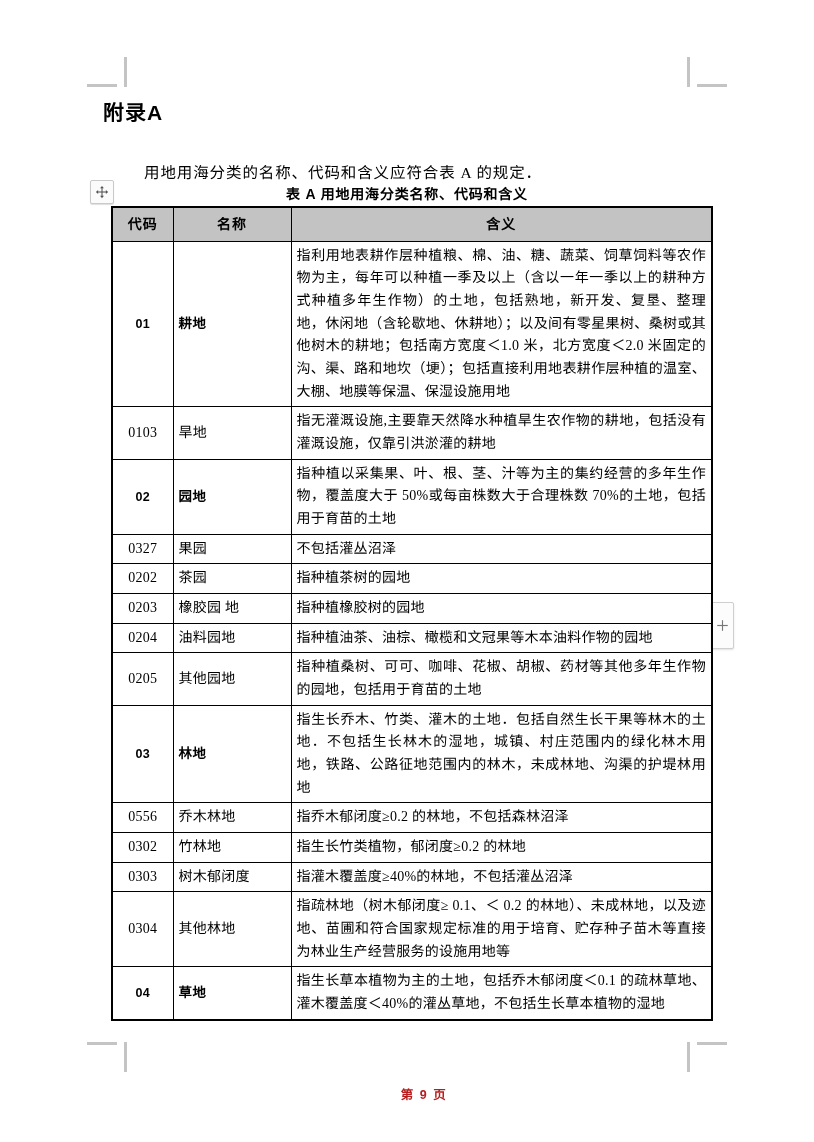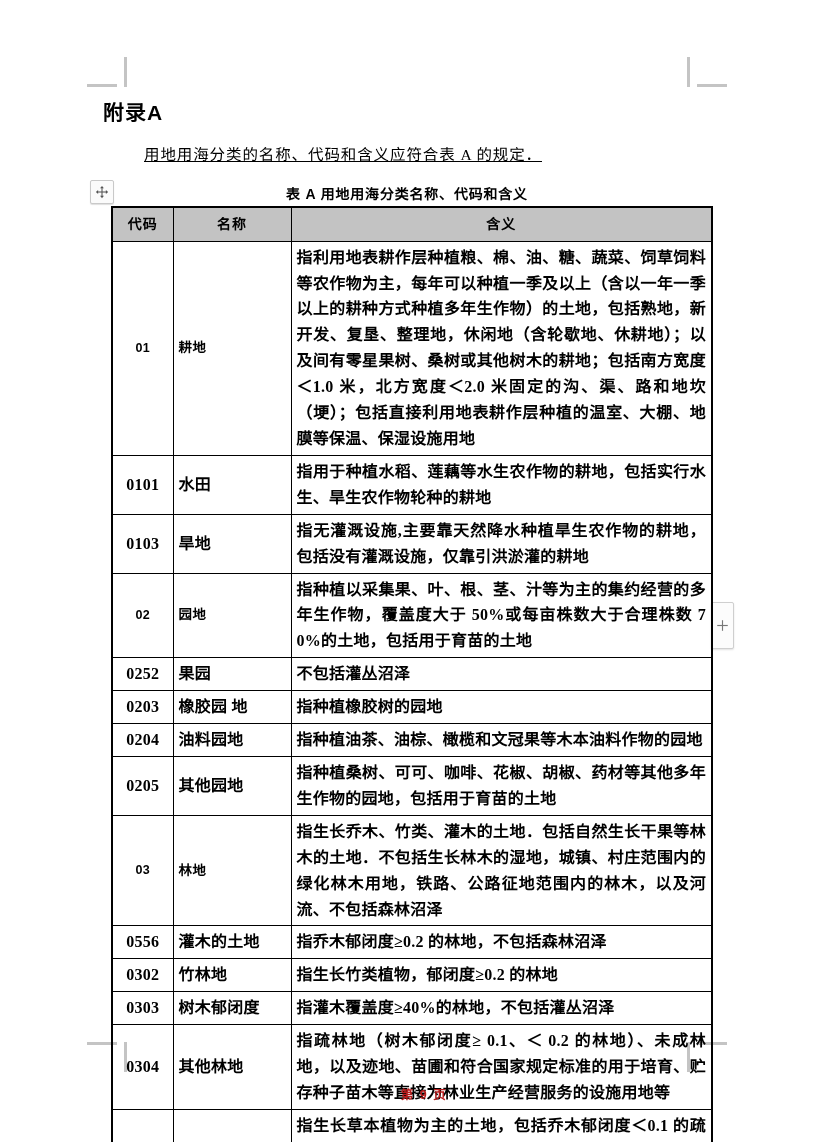--- a/index.html
+++ b/index.html
@@ -66,25 +66,24 @@
     font-family: "Liberation Sans", "DejaVu Sans", sans-serif;
     font-weight: bold;
     font-size: 21px;
     letter-spacing: 1px;
     white-space: nowrap;
   }
 
   .intro-para {
     position: absolute;
     left: 144px;
-    top: 142px;
+    top: 160px;
     font-size: 15.5px;
     letter-spacing: 0.9px;
     white-space: nowrap;
-    text-decoration: underline;
   }
 
   .table-caption {
     position: absolute;
     left: 0;
     top: 183px;
     width: 814px;
     text-align: center;
     font-family: "Liberation Sans", "DejaVu Sans", sans-serif;
     font-weight: bold;
@@ -101,26 +100,25 @@
   }
   table.cls-table {
     border-collapse: collapse;
     width: 600px;
     table-layout: fixed;
     border: 2px solid #000;
   }
   table.cls-table td, table.cls-table th {
     border: 1px solid #000;
     padding: 3px 5px;
-    font-size: 16px;
+    font-size: 14px;
     line-height: 1.62;
     vertical-align: middle;
     letter-spacing: 0.25px;
     word-break: break-all;
-    font-weight: bold;
   }
   table.cls-table thead th {
     background: #c3c3c3;
     text-align: center;
     font-family: "Liberation Sans", "DejaVu Sans", sans-serif;
     font-weight: bold;
     font-size: 14px;
     padding: 5px 4px;
     letter-spacing: 1px;
   }
@@ -242,62 +240,62 @@
           <th>含义</th>
         </tr>
       </thead>
       <tbody>
           <tr class="major">
             <td class="code">01</td>
             <td class="name">耕地</td>
             <td class="meaning">指利用地表耕作层种植粮、棉、油、糖、蔬菜、饲草饲料等农作物为主，每年可以种植一季及以上（含以一年一季以上的耕种方式种植多年生作物）的土地，包括熟地，新开发、复垦、整理地，休闲地（含轮歇地、休耕地）；以及间有零星果树、桑树或其他树木的耕地；包括南方宽度＜1.0 米，北方宽度＜2.0 米固定的沟、渠、路和地坎（埂）；包括直接利用地表耕作层种植的温室、大棚、地膜等保温、保湿设施用地</td>
           </tr>
           <tr>
-            <td class="code">0101</td>
-            <td class="name">水田</td>
-            <td class="meaning">指用于种植水稻、莲藕等水生农作物的耕地，包括实行水生、旱生农作物轮种的耕地</td>
-          </tr>
-          <tr>
             <td class="code">0103</td>
             <td class="name">旱地</td>
             <td class="meaning">指无灌溉设施,主要靠天然降水种植旱生农作物的耕地，包括没有灌溉设施，仅靠引洪淤灌的耕地</td>
           </tr>
           <tr class="major">
             <td class="code">02</td>
             <td class="name">园地</td>
             <td class="meaning">指种植以采集果、叶、根、茎、汁等为主的集约经营的多年生作物，覆盖度大于 50%或每亩株数大于合理株数 70%的土地，包括用于育苗的土地</td>
           </tr>
           <tr>
-            <td class="code">0252</td>
+            <td class="code">0327</td>
             <td class="name">果园</td>
             <td class="meaning">不包括灌丛沼泽</td>
+          </tr>
+          <tr>
+            <td class="code">0202</td>
+            <td class="name">茶园</td>
+            <td class="meaning">指种植茶树的园地</td>
           </tr>
           <tr>
             <td class="code">0203</td>
             <td class="name">橡胶园 地</td>
             <td class="meaning">指种植橡胶树的园地</td>
           </tr>
           <tr>
             <td class="code">0204</td>
             <td class="name">油料园地</td>
             <td class="meaning">指种植油茶、油棕、橄榄和文冠果等木本油料作物的园地</td>
           </tr>
           <tr>
             <td class="code">0205</td>
             <td class="name">其他园地</td>
             <td class="meaning">指种植桑树、可可、咖啡、花椒、胡椒、药材等其他多年生作物的园地，包括用于育苗的土地</td>
           </tr>
           <tr class="major">
             <td class="code">03</td>
             <td class="name">林地</td>
-            <td class="meaning">指生长乔木、竹类、灌木的土地．包括自然生长干果等林木的土地．不包括生长林木的湿地，城镇、村庄范围内的绿化林木用地，铁路、公路征地范围内的林木，以及河流、不包括森林沼泽</td>
+            <td class="meaning">指生长乔木、竹类、灌木的土地．包括自然生长干果等林木的土地．不包括生长林木的湿地，城镇、村庄范围内的绿化林木用地，铁路、公路征地范围内的林木，未成林地、沟渠的护堤林用地</td>
           </tr>
           <tr>
             <td class="code">0556</td>
-            <td class="name">灌木的土地</td>
+            <td class="name">乔木林地</td>
             <td class="meaning">指乔木郁闭度≥0.2 的林地，不包括森林沼泽</td>
           </tr>
           <tr>
             <td class="code">0302</td>
             <td class="name">竹林地</td>
             <td class="meaning">指生长竹类植物，郁闭度≥0.2 的林地</td>
           </tr>
           <tr>
             <td class="code">0303</td>
             <td class="name">树木郁闭度</td>

